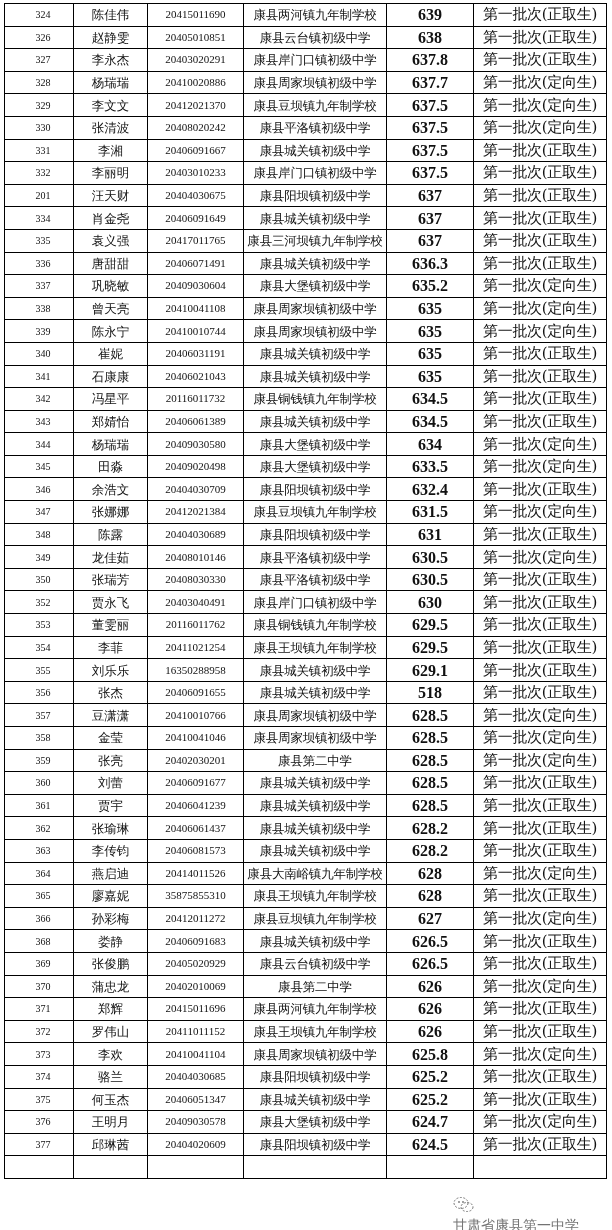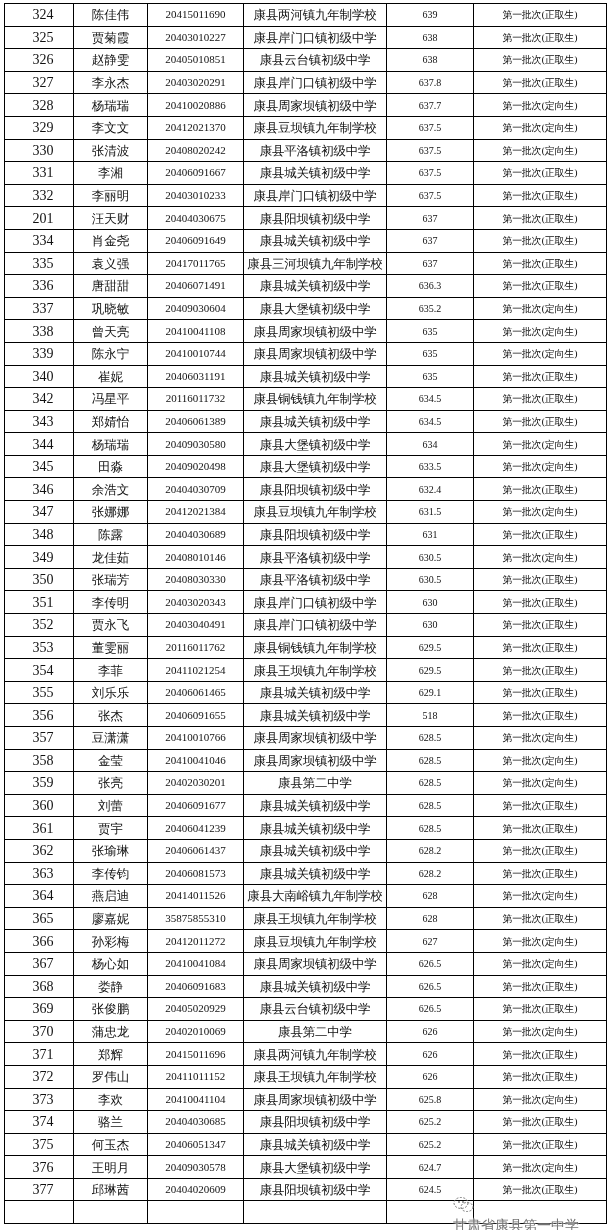--- a/index.html
+++ b/index.html
@@ -29,26 +29,26 @@
     td {
       border: 1px solid #000;
       height: 21.6px;
       padding: 0;
       text-align: center;
       vertical-align: middle;
       white-space: nowrap;
       overflow: hidden;
       line-height: 21px;
     }
-    td.num { font-family: "Liberation Serif", "DejaVu Serif", serif; font-size: 14px; padding-left: 8px; }
+    td.num { font-family: "Liberation Serif", "DejaVu Serif", serif; font-size: 10px; padding-left: 8px; }
     td.name { font-size: 12.5px; }
     td.exam { font-family: "Liberation Serif", "DejaVu Serif", serif; font-size: 11px; }
     td.school { font-size: 12.5px; letter-spacing: -0.2px; }
-    td.score { font-family: "Liberation Serif", "DejaVu Serif", serif; font-size: 10px; }
-    td.batch { font-size: 10px; letter-spacing: -0.3px; }
+    td.score { font-family: "Liberation Serif", "DejaVu Serif", serif; font-size: 16px; font-weight: bold; }
+    td.batch { font-size: 15px; letter-spacing: -0.3px; }
 
     col.c-num { width: 69px; }
     col.c-name { width: 74px; }
     col.c-exam { width: 96px; }
     col.c-school { width: 143px; }
     col.c-score { width: 87px; }
     col.c-batch { width: 133px; }
 
     .watermark {
       position: absolute;
@@ -82,28 +82,20 @@
     <tbody id="table-body">
         <tr>
           <td class="num">324</td>
           <td class="name">陈佳伟</td>
           <td class="exam">20415011690</td>
           <td class="school">康县两河镇九年制学校</td>
           <td class="score">639</td>
           <td class="batch">第一批次(正取生)</td>
         </tr>
         <tr>
-          <td class="num">325</td>
-          <td class="name">贾菊霞</td>
-          <td class="exam">20403010227</td>
-          <td class="school">康县岸门口镇初级中学</td>
-          <td class="score">638</td>
-          <td class="batch">第一批次(正取生)</td>
-        </tr>
-        <tr>
           <td class="num">326</td>
           <td class="name">赵静雯</td>
           <td class="exam">20405010851</td>
           <td class="school">康县云台镇初级中学</td>
           <td class="score">638</td>
           <td class="batch">第一批次(正取生)</td>
         </tr>
         <tr>
           <td class="num">327</td>
           <td class="name">李永杰</td>
@@ -210,20 +202,28 @@
         </tr>
         <tr>
           <td class="num">340</td>
           <td class="name">崔妮</td>
           <td class="exam">20406031191</td>
           <td class="school">康县城关镇初级中学</td>
           <td class="score">635</td>
           <td class="batch">第一批次(正取生)</td>
         </tr>
         <tr>
+          <td class="num">341</td>
+          <td class="name">石康康</td>
+          <td class="exam">20406021043</td>
+          <td class="school">康县城关镇初级中学</td>
+          <td class="score">635</td>
+          <td class="batch">第一批次(正取生)</td>
+        </tr>
+        <tr>
           <td class="num">342</td>
           <td class="name">冯星平</td>
           <td class="exam">20116011732</td>
           <td class="school">康县铜钱镇九年制学校</td>
           <td class="score">634.5</td>
           <td class="batch">第一批次(正取生)</td>
         </tr>
         <tr>
           <td class="num">343</td>
           <td class="name">郑婧怡</td>
@@ -282,28 +282,20 @@
         </tr>
         <tr>
           <td class="num">350</td>
           <td class="name">张瑞芳</td>
           <td class="exam">20408030330</td>
           <td class="school">康县平洛镇初级中学</td>
           <td class="score">630.5</td>
           <td class="batch">第一批次(正取生)</td>
         </tr>
         <tr>
-          <td class="num">351</td>
-          <td class="name">李传明</td>
-          <td class="exam">20403020343</td>
-          <td class="school">康县岸门口镇初级中学</td>
-          <td class="score">630</td>
-          <td class="batch">第一批次(正取生)</td>
-        </tr>
-        <tr>
           <td class="num">352</td>
           <td class="name">贾永飞</td>
           <td class="exam">20403040491</td>
           <td class="school">康县岸门口镇初级中学</td>
           <td class="score">630</td>
           <td class="batch">第一批次(正取生)</td>
         </tr>
         <tr>
           <td class="num">353</td>
           <td class="name">董雯丽</td>
@@ -316,21 +308,21 @@
           <td class="num">354</td>
           <td class="name">李菲</td>
           <td class="exam">20411021254</td>
           <td class="school">康县王坝镇九年制学校</td>
           <td class="score">629.5</td>
           <td class="batch">第一批次(正取生)</td>
         </tr>
         <tr>
           <td class="num">355</td>
           <td class="name">刘乐乐</td>
-          <td class="exam">20406061465</td>
+          <td class="exam">16350288958</td>
           <td class="school">康县城关镇初级中学</td>
           <td class="score">629.1</td>
           <td class="batch">第一批次(正取生)</td>
         </tr>
         <tr>
           <td class="num">356</td>
           <td class="name">张杰</td>
           <td class="exam">20406091655</td>
           <td class="school">康县城关镇初级中学</td>
           <td class="score">518</td>
@@ -407,28 +399,20 @@
           <td class="school">康县王坝镇九年制学校</td>
           <td class="score">628</td>
           <td class="batch">第一批次(正取生)</td>
         </tr>
         <tr>
           <td class="num">366</td>
           <td class="name">孙彩梅</td>
           <td class="exam">20412011272</td>
           <td class="school">康县豆坝镇九年制学校</td>
           <td class="score">627</td>
-          <td class="batch">第一批次(定向生)</td>
-        </tr>
-        <tr>
-          <td class="num">367</td>
-          <td class="name">杨心如</td>
-          <td class="exam">20410041084</td>
-          <td class="school">康县周家坝镇初级中学</td>
-          <td class="score">626.5</td>
           <td class="batch">第一批次(定向生)</td>
         </tr>
         <tr>
           <td class="num">368</td>
           <td class="name">娄静</td>
           <td class="exam">20406091683</td>
           <td class="school">康县城关镇初级中学</td>
           <td class="score">626.5</td>
           <td class="batch">第一批次(正取生)</td>
         </tr>

